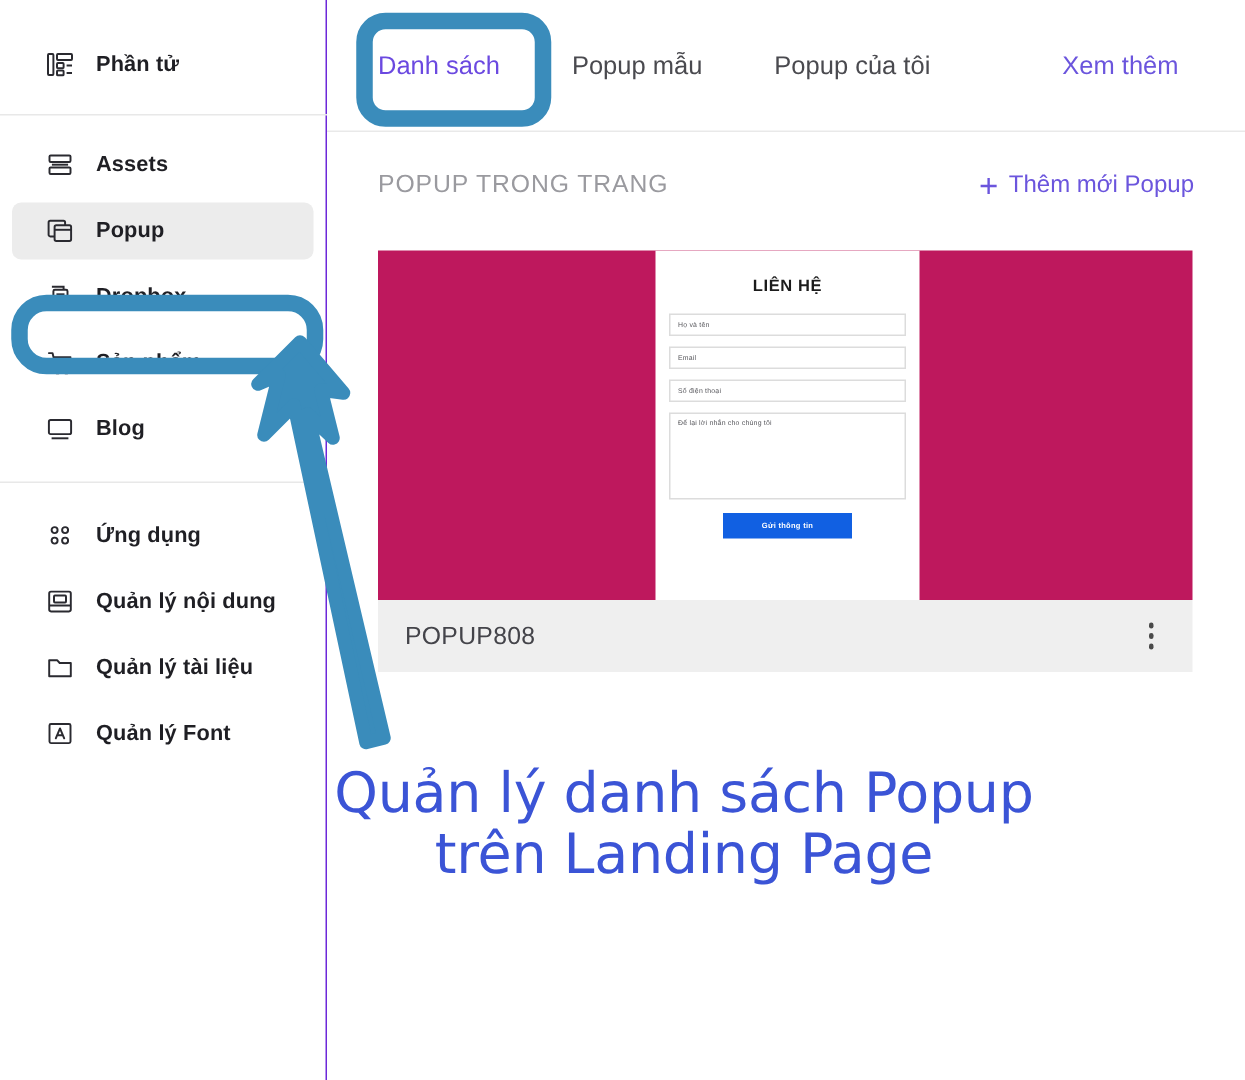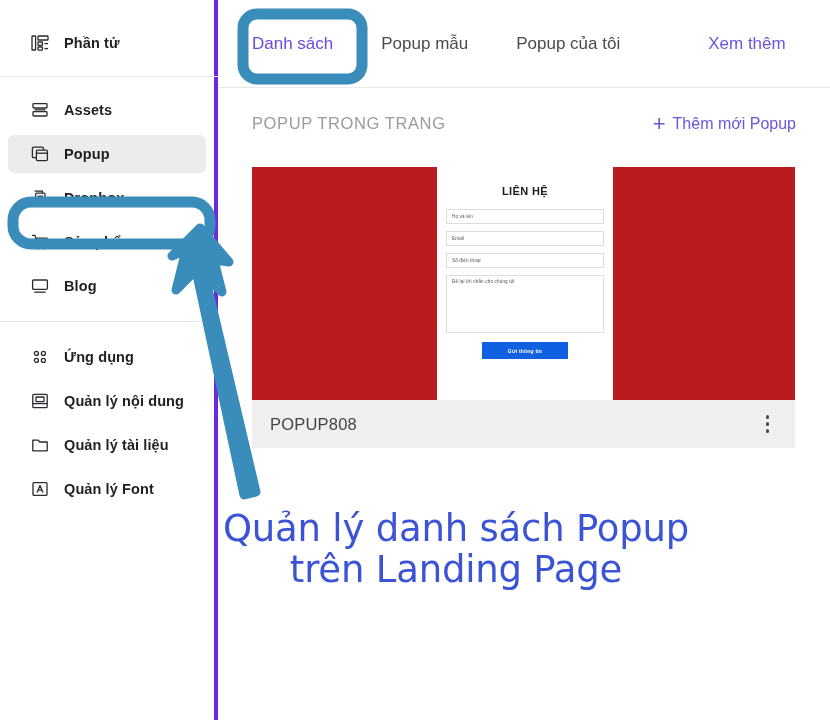--- a/index.html
+++ b/index.html
@@ -7,21 +7,21 @@
     width: 830px; height: 720px;
     background: #ffffff;
     font-family: "Liberation Sans", sans-serif;
     overflow: hidden;
   }
   #root { position: relative; width: 830px; height: 720px; background:#fff; }
 
   
   #sidebar {
     position: absolute; left: 0; top: 0; width: 218px; height: 720px;
-    background: #ffffff; border-right: 4px solid #6d28d9;
+    background: #ffffff; border-right: 1px solid #6d28d9;
   }
   .nav-group { padding: 0; }
   .nav-sep { height: 1px; background: #e8e8e8; margin: 10px 0 10px 0; width: 218px; }
   .nav-item {
     display: flex; align-items: center; gap: 14px;
     height: 38px; padding-left: 22px; margin: 6px 8px 6px 8px;
     border-radius: 6px; cursor: pointer;
   }
   .nav-item.selected { background: #ececec; }
   .nav-label {
@@ -57,21 +57,21 @@
     font-size: 16px; color: #6b55dd; cursor: pointer; white-space: nowrap;
   }
   .plus { font-size: 22px; line-height: 14px; color: #6b55dd; font-weight: 300; }
 
   
   .card {
     position: absolute; left: 34px; top: 167px; width: 543px; height: 281px;
     background: #fff;
   }
   .card-preview {
-    position: relative; width: 543px; height: 233px; background: #b91c1c;
+    position: relative; width: 543px; height: 233px; background: #be185d;
     overflow: hidden;
   }
   .popup-sheet {
     position: absolute; left: 185px; top: 0; width: 176px; height: 233px;
     background: #ffffff;
   }
   .popup-title {
     text-align: center; font-size: 11px; font-weight: bold; color: #1c1c1c;
     letter-spacing: .4px; padding: 18px 0 12px 0;
   }

